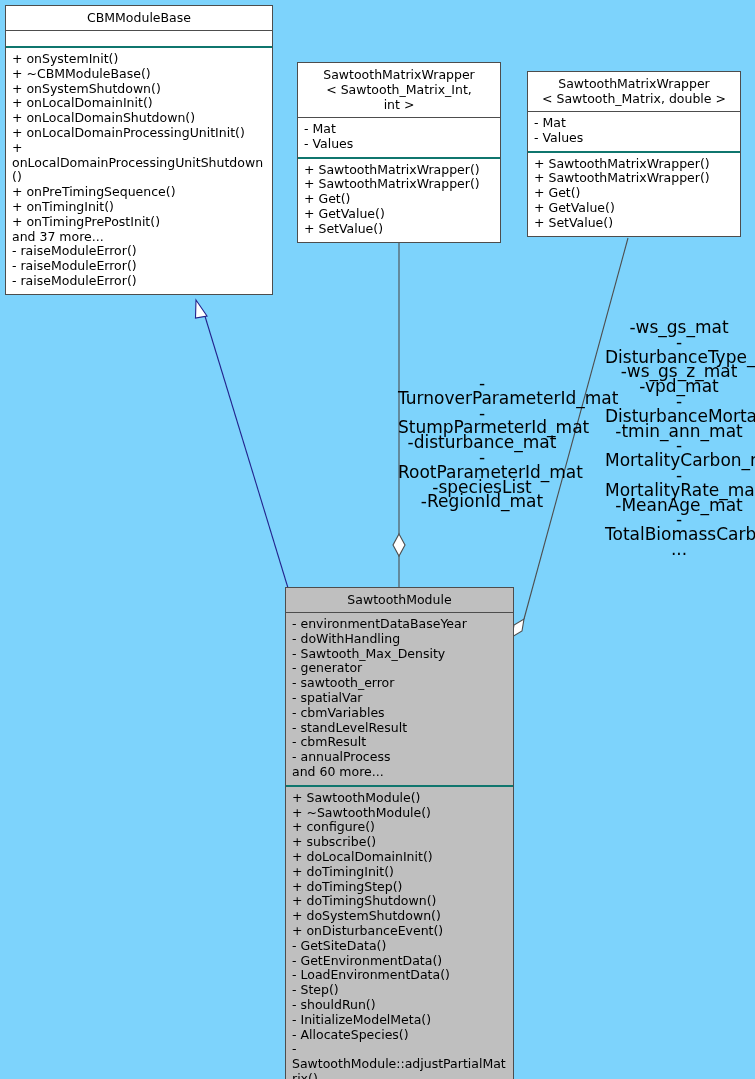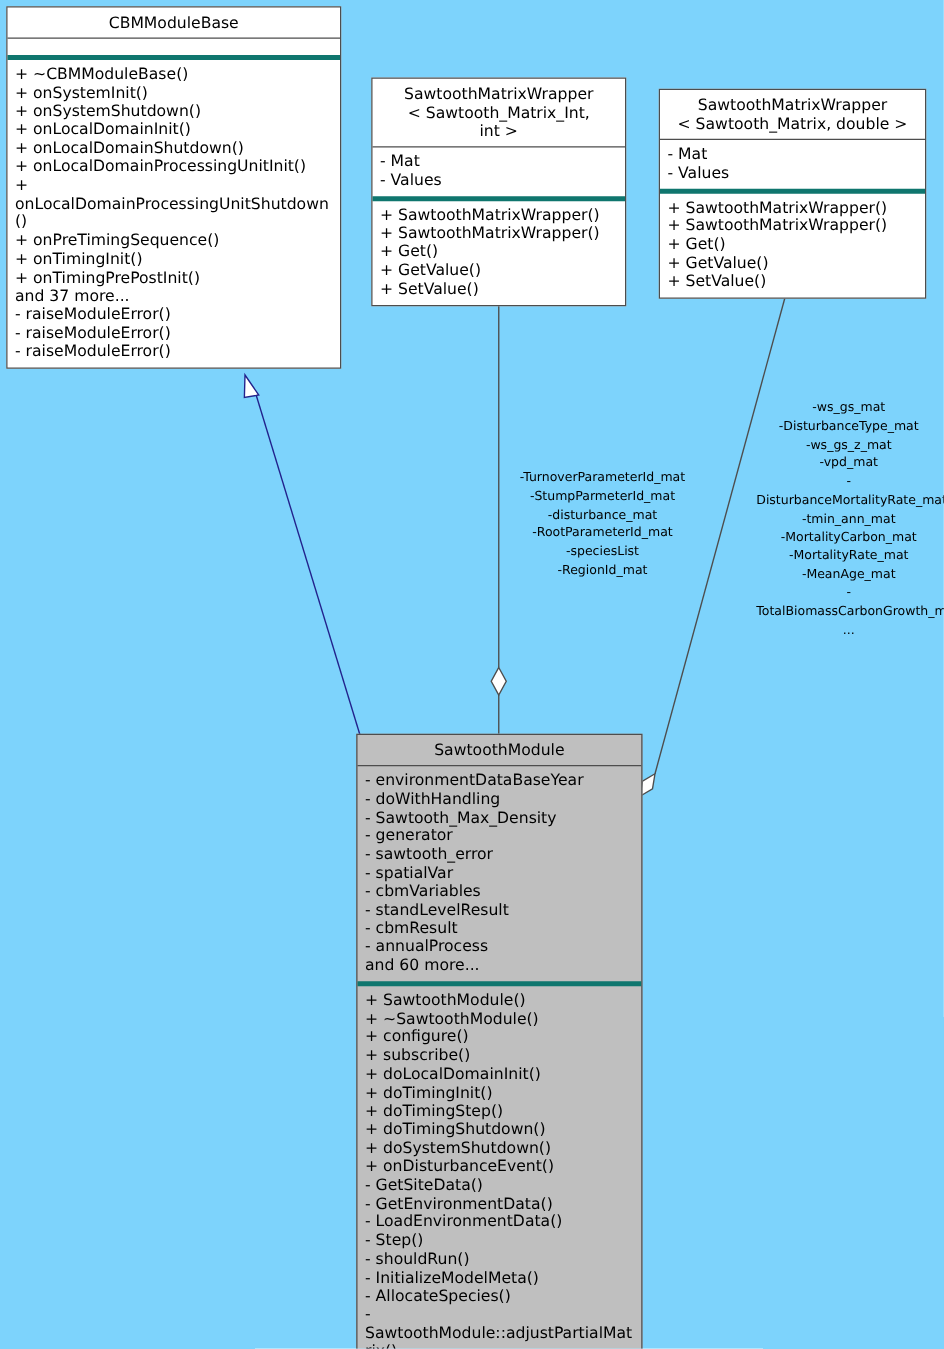--- a/index.html
+++ b/index.html
@@ -48,38 +48,38 @@
     padding: 4px 6px 5px 6px;
     border-bottom: 1px solid #4d4d4d;
     white-space: pre-line;
   }
   .uml-compartment {
     box-sizing: border-box;
     padding: 4px 5px 5px 6px;
     font-size: 12.5px;
     line-height: 14.8px;
     color: #000000;
-    border-bottom: 4px solid #0f766e;
+    border-bottom: 2px solid #0f766e;
   }
   .uml-compartment:last-child {
     border-bottom: none;
   }
   .uml-compartment.empty {
     min-height: 17px;
     padding: 0;
   }
   .uml-row {
     white-space: normal;
     word-break: break-word;
   }
 
   
   .edge-label {
     position: absolute;
-    font-size: 10px;
+    font-size: 17px;
     line-height: 14.8px;
     color: #000000;
     text-align: center;
     z-index: 4;
     white-space: normal;
   }
 </style>
 </head>
 <body>
 
@@ -102,22 +102,22 @@
       <line x1="628" y1="238" x2="524" y2="619" stroke="#4d4d4d" stroke-width="1.1"></line>
       <polygon points="524,619 522,631 512,637 514,625" fill="#ffffff" stroke="#4d4d4d" stroke-width="1.1"></polygon>
       <line x1="512" y1="637" x2="513" y2="638" stroke="#4d4d4d" stroke-width="1.1"></line>
     </g>
   </svg>
 
   <div class="uml-node" style="left:5px; top:5px; width:268px;">
     <div class="uml-title">CBMModuleBase</div>
     <div class="uml-compartment empty"></div>
     <div class="uml-compartment">
+        <div class="uml-row">+ onSystemInit()</div>
         <div class="uml-row">+ ~CBMModuleBase()</div>
-        <div class="uml-row">+ onSystemInit()</div>
         <div class="uml-row">+ onSystemShutdown()</div>
         <div class="uml-row">+ onLocalDomainInit()</div>
         <div class="uml-row">+ onLocalDomainShutdown()</div>
         <div class="uml-row">+ onLocalDomainProcessingUnitInit()</div>
         <div class="uml-row">+ onLocalDomainProcessingUnitShutdown()</div>
         <div class="uml-row">+ onPreTimingSequence()</div>
         <div class="uml-row">+ onTimingInit()</div>
         <div class="uml-row">+ onTimingPrePostInit()</div>
         <div class="uml-row">and 37 more...</div>
         <div class="uml-row">- raiseModuleError()</div>

